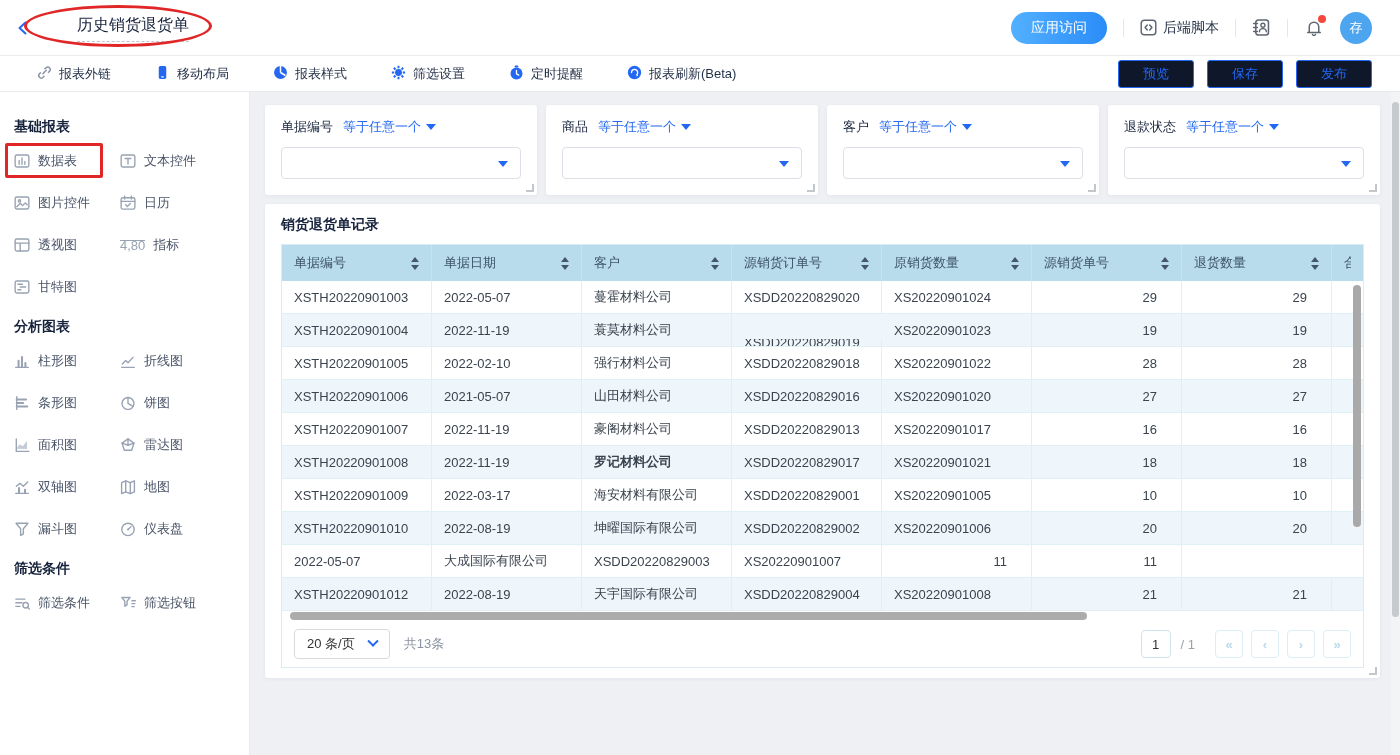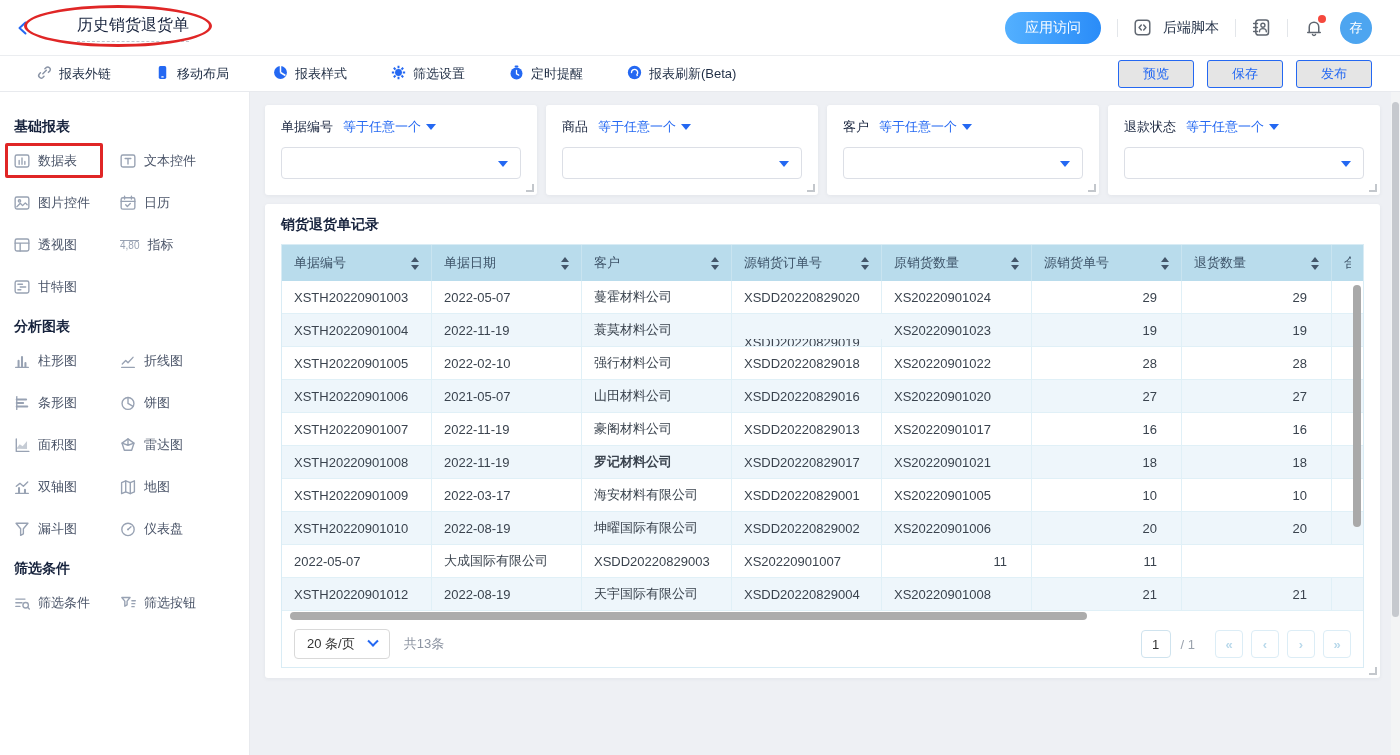--- a/index.html
+++ b/index.html
@@ -8,41 +8,41 @@
 
   
   .topbar { height:56px; background:#fff; border-bottom:1px solid #ebedf0; display:flex; align-items:center; padding:0 28px 0 14px; position:relative; }
   .back-btn { color:#2468f2; display:flex; align-items:center; cursor:pointer; margin-right:8px; }
   .title-wrap { position:relative; padding:2px 8px 0 4px; }
   .page-title { font-size:16px; color:#17233d; font-weight:500; display:inline-block; border-bottom:1px dashed #bfc5cf; padding-bottom:5px;margin-left:33px; }
   .red-ellipse { position:absolute; left:-16px; top:-8px; width:188px; height:42px; border:3px solid #e02626; border-radius:50%; pointer-events:none; }
   .topbar-right { margin-left:auto; display:flex; align-items:center; gap:16px; }
   .pill-btn { background:linear-gradient(90deg,#53b0ff,#2a8cf8); color:#fff; border:none; border-radius:16px; padding:7px 20px; font-size:14px; cursor:pointer; }
   .v-divider { width:1px; height:18px; background:#e3e6ea; }
-  .top-item { display:flex; align-items:center; gap:12px; color:#1f2d44; font-size:14px; cursor:pointer; }
+  .top-item { display:flex; align-items:center; gap:6px; color:#1f2d44; font-size:14px; cursor:pointer; }
   .bell-wrap { position:relative; cursor:pointer; display:flex; }
   .bell-dot { position:absolute; right:-2px; top:-3px; width:8px; height:8px; border-radius:50%; background:#f5483d; }
   .avatar { width:32px; height:32px; border-radius:50%; background:#4da5f0; color:#fff; display:flex; align-items:center; justify-content:center; font-size:13px; cursor:pointer; }
 
   
   .toolbar { height:36px; background:#fff; border-bottom:1px solid #e8eaee; display:flex; align-items:center; padding:0 28px 0 36px; }
   .tb-items { display:flex; align-items:center; gap:44px; }
   .tb-item { display:flex; align-items:center; gap:7px; color:#1f2d44; font-size:13px; cursor:pointer; white-space:nowrap; }
   .tb-right { margin-left:auto; display:flex; gap:13px; }
-  .ghost-btn { background:#e5e5e5; border:1px solid #2468f2; color:#2468f2; border-radius:3px; padding:4px 24px; font-size:13px; cursor:pointer; }
+  .ghost-btn { background:#0f172a; border:1px solid #2468f2; color:#2468f2; border-radius:3px; padding:4px 24px; font-size:13px; cursor:pointer; }
 
   
   .page-body { display:flex; height:663px; }
   .sidebar { width:250px; background:#fff; border-right:1px solid #e8eaee; padding:26px 0 0 14px; flex-shrink:0; }
   .sb-section { margin-bottom:14px; }
   .sb-title { font-size:14px; font-weight:bold; color:#17233d; margin-bottom:16px; }
   .sb-grid { display:grid; grid-template-columns:106px 106px; row-gap:24px; margin-bottom:22px; }
   .sb-item { display:flex; align-items:center; gap:8px; color:#4a5468; font-size:13px; cursor:grab; position:relative; height:18px; }
   .sb-item .ic { color:#98a2b3; display:flex; width:16px; justify-content:center; flex-shrink:0; }
-  .metric-ic { font-size:10px; color:#98a2b3; border-top:1px solid #98a2b3; line-height:10px; letter-spacing:0; }
+  .metric-ic { font-size:13px; color:#98a2b3; border-top:1px solid #98a2b3; line-height:10px; letter-spacing:0; }
   .red-rect { position:absolute; left:-9px; top:-9px; width:98px; height:35px; border:3px solid #e02626; border-radius:2px; pointer-events:none; }
 
   .main { flex:1; padding:13px 20px 0 15px; overflow:hidden; position:relative; }
 
   
   .filters { display:flex; gap:9px; }
   .filter-card { flex:1; background:#fff; border-radius:3px; box-shadow:0 1px 4px rgba(31,45,68,.06); height:90px; padding:13px 16px; position:relative; }
   .f-label-row { display:flex; align-items:center; gap:10px; }
   .f-name { color:#17233d; font-size:13px; }
   .f-op { color:#2468f2; font-size:13px; display:flex; align-items:center; gap:5px; cursor:pointer; }

